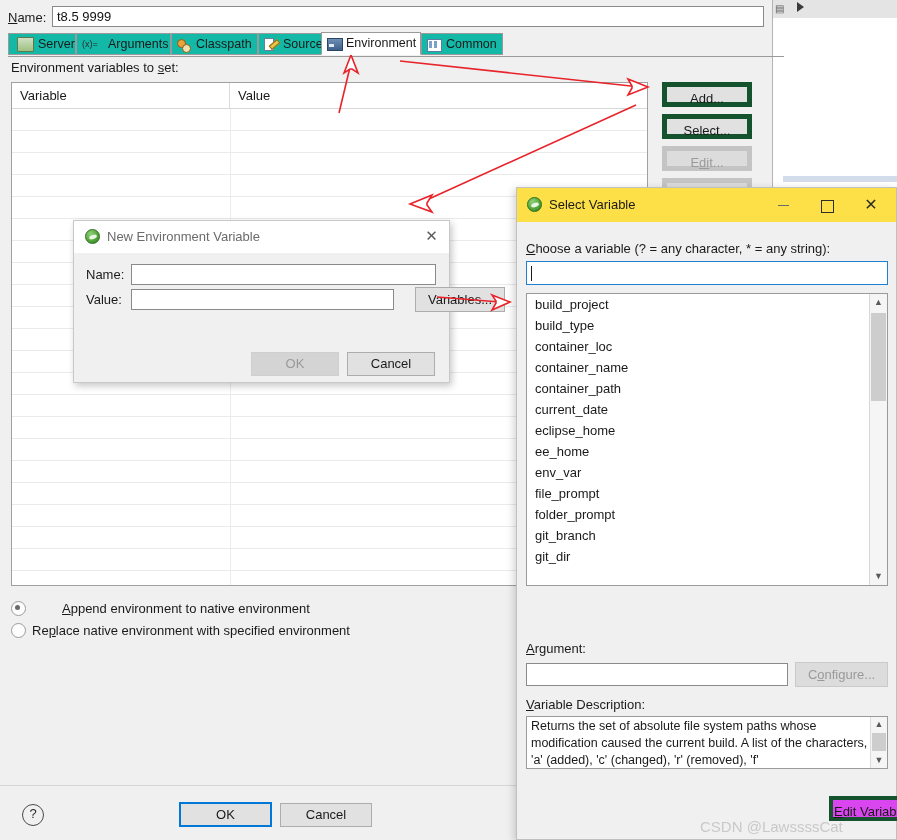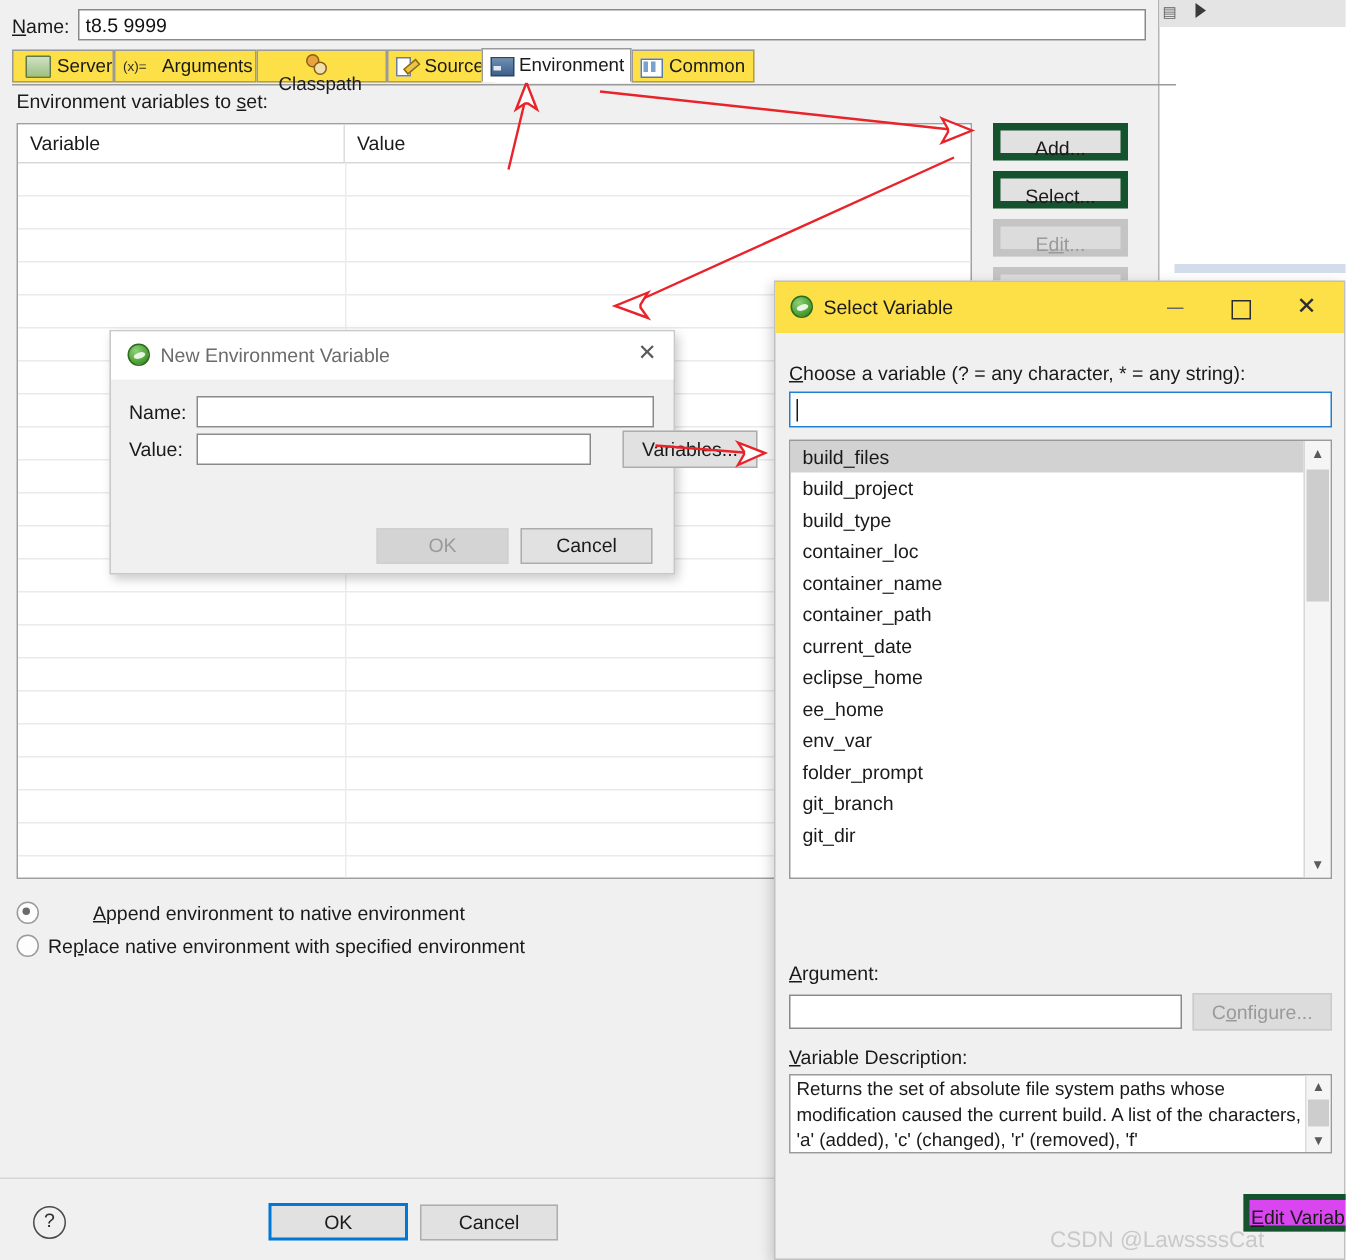--- a/index.html
+++ b/index.html
@@ -75,21 +75,21 @@
   
   .tabstrip {
     position: absolute; left: 8px; top: 33px; width: 776px; height: 23px;
     border-bottom: 1px solid #9a9a9a;
   }
   .tab {
     position: absolute; top: 0px; height: 22px;
     box-sizing: border-box;
     border: 1px solid #9a9a9a;
     border-bottom: 1px solid #9a9a9a;
-    background: #fde047;
+    background: #14b8a6;
     display: flex; align-items: center;
     padding: 0 7px 0 5px;
     font-size: 12.5px; color: #1a1a1a;
     white-space: nowrap;
   }
   .tab.selected {
     background: #ffffff;
     border-bottom: 1px solid #ffffff;
     height: 23px;
     z-index: 3;
@@ -537,21 +537,21 @@
 
     <div class="tabstrip">
       <div class="tab" style="left:0px; width:68px;">
         <span class="tab-icon ic-server"></span>
         <span class="tab-label">Server</span>
       </div>
       <div class="tab" style="left:68px; width:95px;">
         <span class="tab-icon ic-args">(x)=</span>
         <span class="tab-label">Arguments</span>
       </div>
-      <div class="tab" style="left:163px; width:87px;flex-direction:column;">
+      <div class="tab" style="left:163px; width:87px;">
         <span class="tab-icon ic-classpath"></span>
         <span class="tab-label">Classpath</span>
       </div>
       <div class="tab" style="left:250px; width:72px;">
         <span class="tab-icon ic-source"></span>
         <span class="tab-label">Source</span>
       </div>
       <div class="tab selected" style="left:313px; width:100px; top:-1px;">
         <span class="tab-icon ic-env"></span>
         <span class="tab-label">Environment</span>
@@ -690,30 +690,30 @@
           <span class="glyph-close">✕</span>
         </span>
     </div>
 
     <div class="sv-choose-lbl"><u>C</u>hoose a variable (? = any character, * = any string):</div>
     <input class="sv-filter" type="text" value="" style="">
     <div class="sv-caret"></div>
 
     <div class="sv-list">
       <div class="sv-list-inner">
-        <div class="sv-item selected">build_files</div>
         <div class="sv-item">build_project</div>
         <div class="sv-item">build_type</div>
         <div class="sv-item">container_loc</div>
         <div class="sv-item">container_name</div>
         <div class="sv-item">container_path</div>
         <div class="sv-item">current_date</div>
         <div class="sv-item">eclipse_home</div>
         <div class="sv-item">ee_home</div>
         <div class="sv-item">env_var</div>
+        <div class="sv-item">file_prompt</div>
         <div class="sv-item">folder_prompt</div>
         <div class="sv-item">git_branch</div>
         <div class="sv-item">git_dir</div>
 
       </div>
       <div class="sv-scroll">
         <div class="arrow up">▲</div>
         <div class="thumb"></div>
         <div class="arrow down">▼</div>
       </div>

